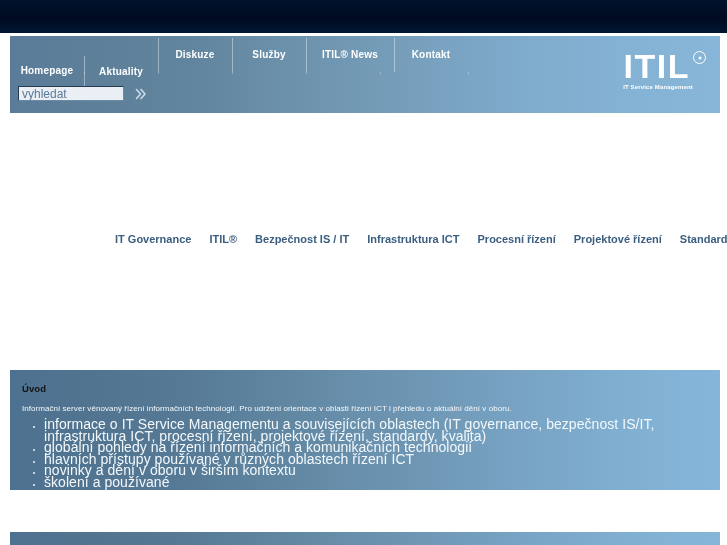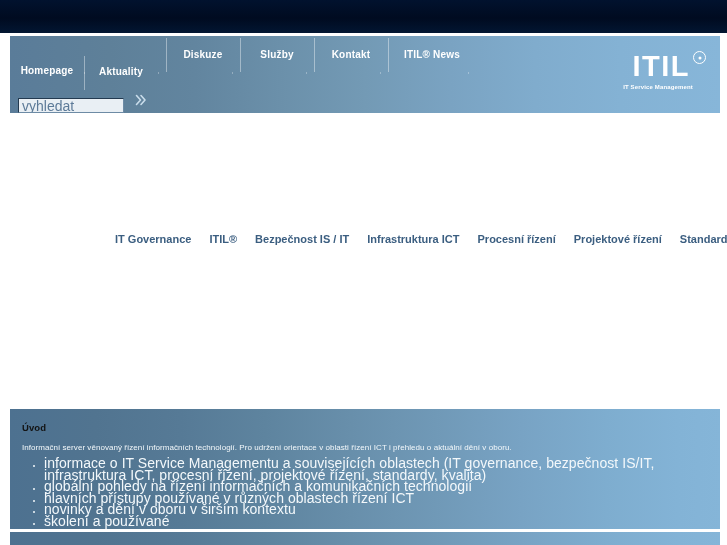--- a/index.html
+++ b/index.html
@@ -72,21 +72,21 @@
     content: "";
     position: absolute;
     left: 0;
     top: 2px;
     width: 1px;
     height: 34px;
     background: rgba(255,255,255,.40);
   }
   .nav-w1 { width: 74px; margin-top: 32px; }
   .nav-w2 { width: 74px; margin-top: 35px; }
-  .nav-w3 { width: 74px; margin-left: 8px; }
+  .nav-w3 { width: 74px; }
   .nav-w4 { width: 74px; }
   .nav-w5 { width: 74px; }
   .nav-w6 { width: 88px; }
 
   
   .nav-ext {
     position: absolute;
     top: 36px;
     width: 1px;
     height: 2px;
@@ -102,26 +102,25 @@
     align-items: center;
   }
   .search-input {
     width: 98px;
     height: 13px;
     background: #e9eff4;
     border: 1px solid #233a50;
     border-right-color: #6d8ba5;
     border-bottom-color: #6d8ba5;
     font-family: "Liberation Sans", sans-serif;
-    font-size: 14px;
+    font-size: 12px;
     color: #3d5a78;
     padding: 0 3px;
     outline: none;
     box-sizing: content-box;
-    margin-top: 12px;
   }
   .search-input::placeholder { color: #5c7a98; opacity: 1; }
   .search-go {
     margin-left: 10px;
     width: 14px;
     height: 14px;
     display: flex;
     align-items: center;
     justify-content: center;
     cursor: pointer;
@@ -133,21 +132,21 @@
   
   .logo {
     position: absolute;
     right: 14px;
     top: 14px;
     text-align: right;
     user-select: none;
   }
   .logo-word {
     font-family: "Liberation Sans", sans-serif;
-    font-size: 29px;
+    font-size: 34px;
     font-weight: bold;
     color: #ffffff;
     letter-spacing: 1.5px;
     line-height: 32px;
     display: inline-block;
     margin-left: 44px;
   }
   .logo-reg {
     display: inline-block;
     vertical-align: top;
@@ -210,21 +209,20 @@
         #688fab 48%,
         #7099b7 60%,
         #78a3c4 72%,
         #7eadcf 84%,
         #83b3d6 94%,
         #85b5d8 100%);
   }
   .panel-intro {
     top: 370px;
     height: 120px;
-    margin-top: 39px;
   }
   .panel-news {
     top: 500px;
     height: 45px;
     margin-top: 32px;
   }
   .panel-title {
     color: #131313;
     font-size: 9.5px;
     font-weight: bold;
@@ -263,25 +261,25 @@
     </a>
     <a class="nav-item nav-w2" href="#">
       <span>Aktuality</span>
     </a>
     <a class="nav-item nav-w3" href="#">
       <span>Diskuze</span>
     </a>
     <a class="nav-item nav-w4" href="#">
       <span>Služby</span>
     </a>
+    <a class="nav-item nav-w6" href="#">
+      <span>ITIL® News</span>
+    </a>
     <a class="nav-item nav-w5" href="#">
       <span>Kontakt</span>
-    </a>
-    <a class="nav-item nav-w6" href="#">
-      <span>ITIL® News</span>
     </a>
   </nav>
 
   <span class="nav-ext" style="left:74px;"></span>
   <span class="nav-ext" style="left:148px;"></span>
   <span class="nav-ext" style="left:222px;"></span>
   <span class="nav-ext" style="left:296px;"></span>
   <span class="nav-ext" style="left:370px;"></span>
   <span class="nav-ext" style="left:458px;"></span>
 

